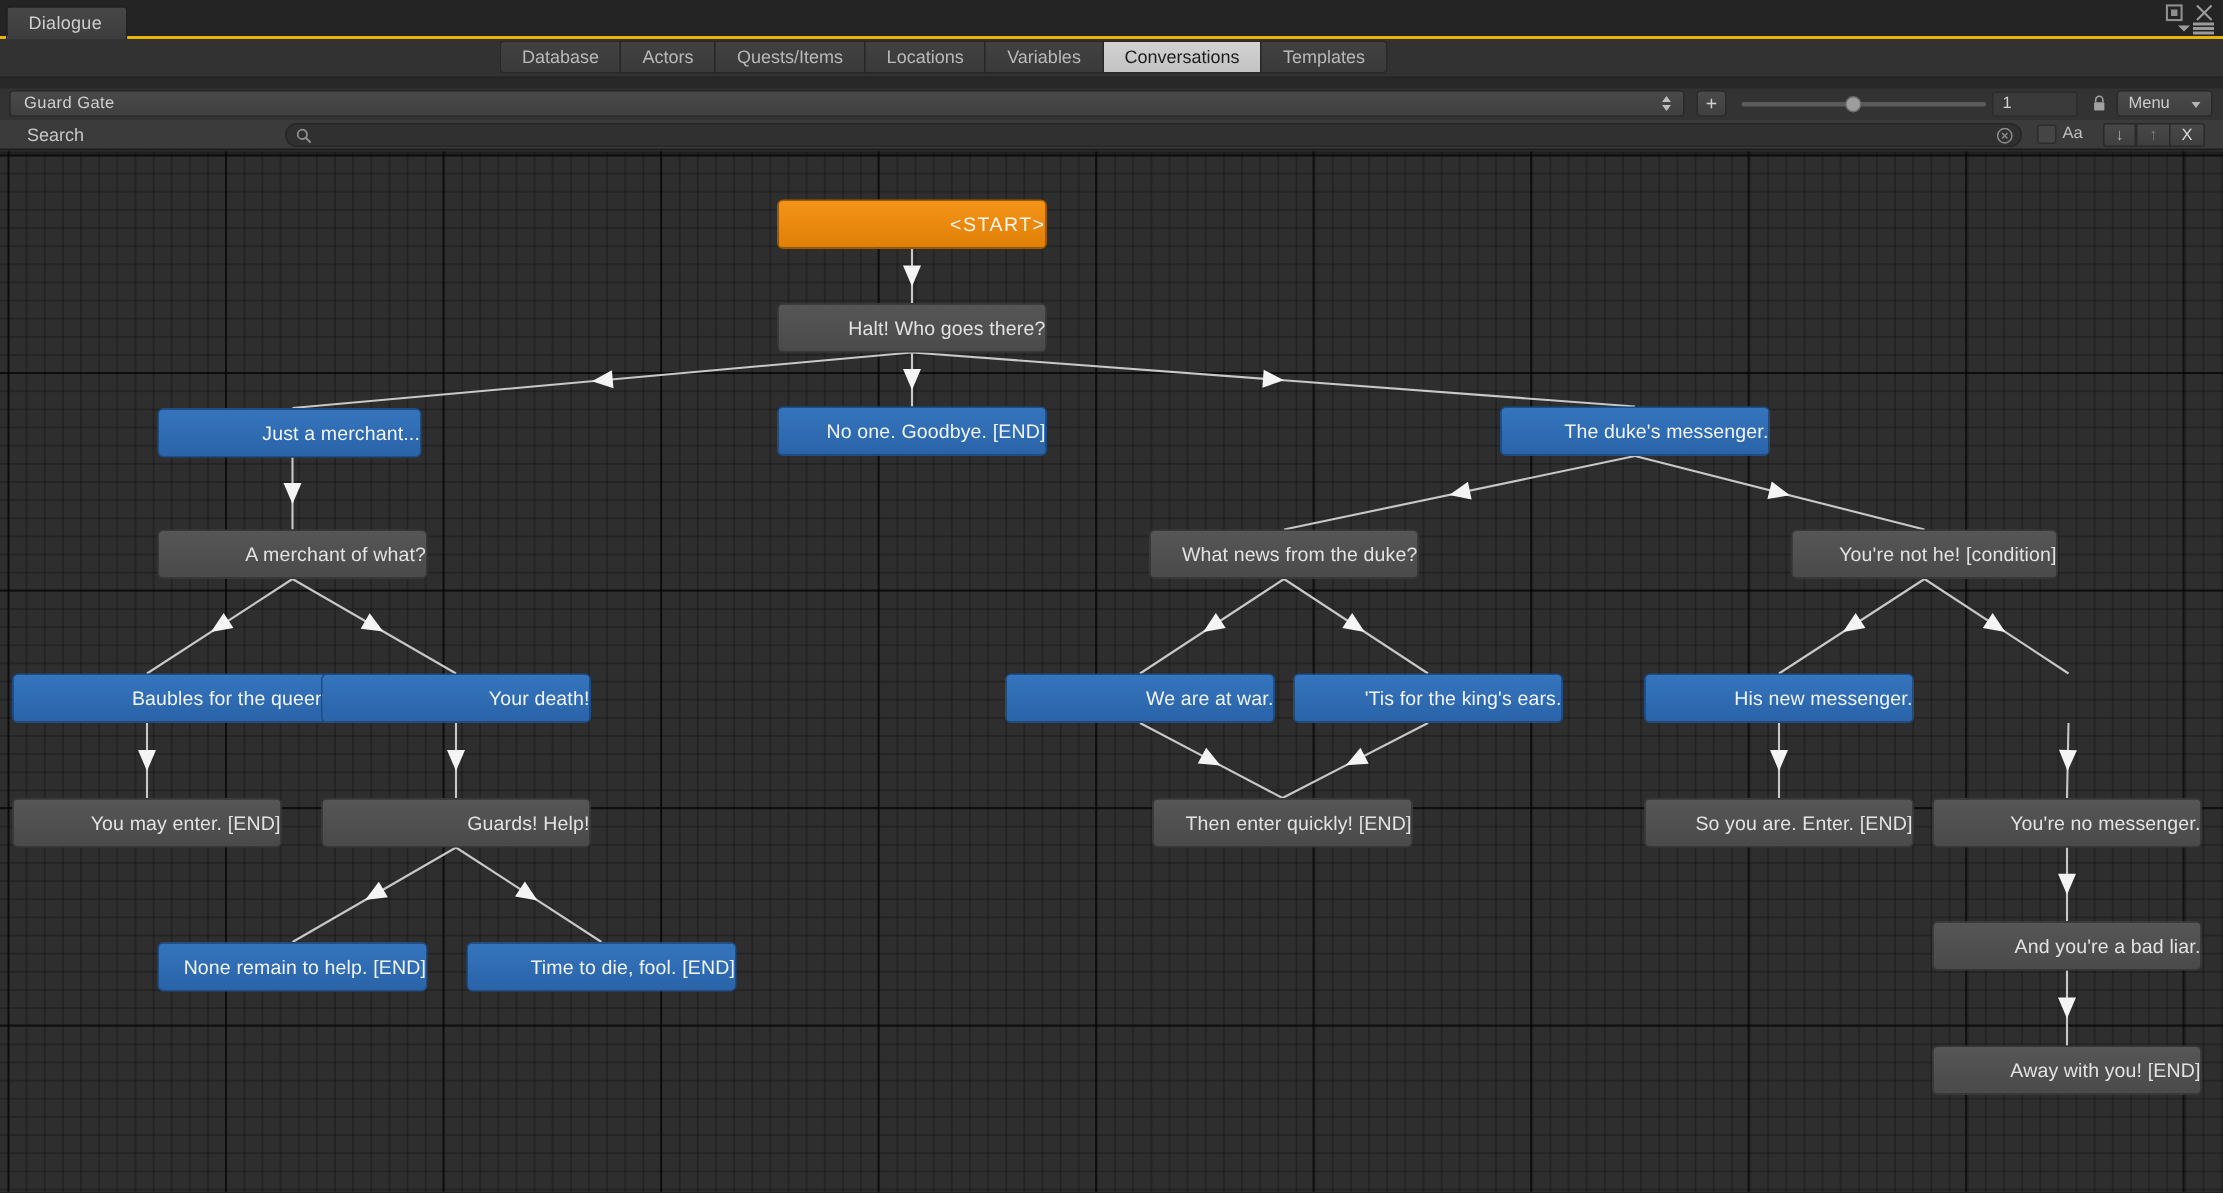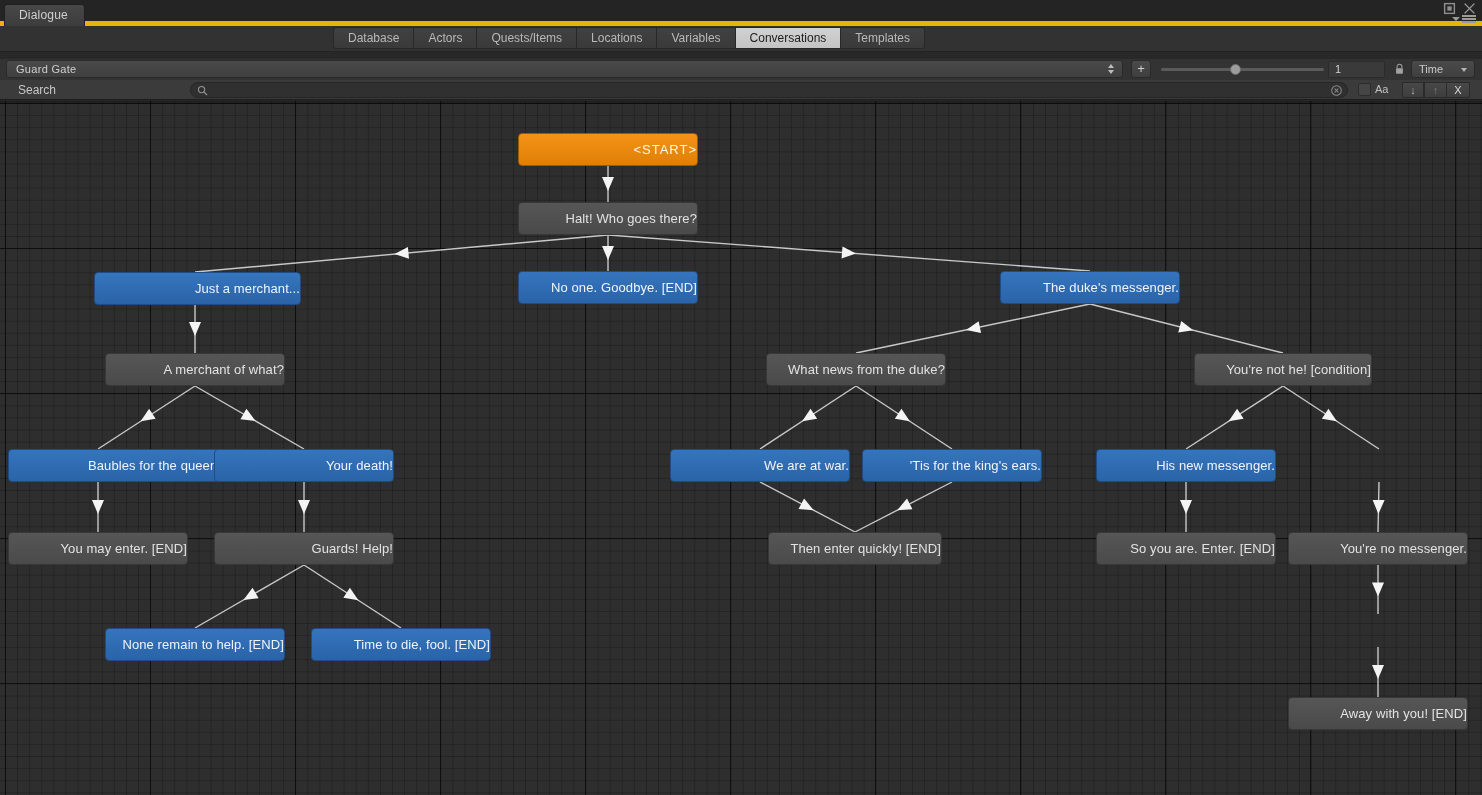--- a/index.html
+++ b/index.html
@@ -20,21 +20,21 @@
     background: #282828;
     overflow: hidden;
   }
 
   
   .titlebar {
     position: absolute;
     left: 0; top: 0;
     width: 1482px; height: 26px;
     background: #242424;
-    border-bottom: 5px solid #eab308;
+    border-bottom: 2px solid #eab308;
   }
   .win-tab {
     position: absolute;
     left: 4px; top: 4px;
     height: 22px;
     padding: 0 16px 0 14px;
     background: linear-gradient(#474747, #3d3d3d);
     border: 1px solid #202020;
     border-bottom: none;
     border-radius: 3px 3px 0 0;
@@ -371,21 +371,21 @@
       <div class="knob"></div>
     </div>
     <div class="zoom-field">
       <span>1</span>
     </div>
     <svg class="lock-icon" viewBox="0 0 12 14">
       <path d="M3.2 6 V4.2 a2.8 2.8 0 0 1 5.6 0 V6" fill="none" stroke="#bdbdbd" stroke-width="1.2"></path>
       <rect x="2" y="6" width="8" height="6.4" rx="1" fill="#bdbdbd"></rect>
     </svg>
     <div class="menu-btn">
-      <span>Time</span>
+      <span>Menu</span>
       <span class="mcaret"></span>
     </div>
   </div>
 
   <div class="searchrow">
     <div class="search-label">Search</div>
     <div class="search-box">
       <svg class="mag" viewBox="0 0 12 12">
         <circle cx="5" cy="5" r="3.4" fill="none" stroke="#c6c6c6" stroke-width="1.2"></circle>
         <path d="M7.6 7.6 L11 11" stroke="#c6c6c6" stroke-width="1.4"></path>
@@ -451,34 +451,35 @@
         <path d="M-7,-6 L7,0 L-7,6 Z" fill="#f4f4f4" transform="translate(249.5,495.5) rotate(149.97287576678693)"></path>
         <line x1="304" y1="464" x2="401" y2="527" stroke="#c8c8c8" stroke-width="1.4" marker-mid="url(#arrow)"></line>
         <path d="M-7,-6 L7,0 L-7,6 Z" fill="#f4f4f4" transform="translate(352.5,495.5) rotate(33.00310069207642)"></path>
         <line x1="1378" y1="464" x2="1378" y2="513" stroke="#c8c8c8" stroke-width="1.4" marker-mid="url(#arrow)"></line>
         <path d="M-7,-6 L7,0 L-7,6 Z" fill="#f4f4f4" transform="translate(1378,488.5) rotate(90)"></path>
         <line x1="1378" y1="546" x2="1378" y2="596" stroke="#c8c8c8" stroke-width="1.4" marker-mid="url(#arrow)"></line>
         <path d="M-7,-6 L7,0 L-7,6 Z" fill="#f4f4f4" transform="translate(1378,571) rotate(90)"></path>
       </svg>
   <div class="node start" style="left: 518px; top: 32px; width: 180px;"><span>&lt;START&gt;</span></div>
       <div class="node npc" style="left: 518px; top: 101px; width: 180px;"><span>Halt! Who goes there?</span></div>
-      <div class="node player" style="left: 94px; top: 171px; width: 207px;"><span>Just a merchant...</span></div>
+      <div class="node player" style="left: 105px; top: 171px; width: 176px;"><span>Just a merchant...</span></div>
       <div class="node player" style="left: 518px; top: 170px; width: 180px;"><span>No one. Goodbye. [END]</span></div>
       <div class="node player" style="left: 1000px; top: 170px; width: 180px;"><span>The duke's messenger.</span></div>
       <div class="node npc" style="left: 105px; top: 252px; width: 180px;"><span>A merchant of what?</span></div>
       <div class="node npc" style="left: 766px; top: 252px; width: 180px;"><span>What news from the duke?</span></div>
       <div class="node npc" style="left: 1194px; top: 252px; width: 178px;"><span>You're not he! [condition]</span></div>
       <div class="node player" style="left: 8px; top: 348px; width: 214px;"><span>Baubles for the queen.</span></div>
       <div class="node player" style="left: 214px; top: 348px; width: 180px;"><span>Your death!</span></div>
       <div class="node player" style="left: 670px; top: 348px; width: 180px;"><span>We are at war.</span></div>
       <div class="node player" style="left: 862px; top: 348px; width: 180px;"><span>'Tis for the king's ears.</span></div>
       <div class="node player" style="left: 1096px; top: 348px; width: 180px;"><span>His new messenger.</span></div>
       <div class="node npc" style="left: 8px; top: 431px; width: 180px;"><span>You may enter. [END]</span></div>
       <div class="node npc" style="left: 214px; top: 431px; width: 180px;"><span>Guards! Help!</span></div>
       <div class="node npc" style="left: 768px; top: 431px; width: 174px;"><span>Then enter quickly! [END]</span></div>
       <div class="node npc" style="left: 1096px; top: 431px; width: 180px;"><span>So you are. Enter. [END]</span></div>
       <div class="node npc" style="left: 1288px; top: 431px; width: 180px;"><span>You're no messenger.</span></div>
       <div class="node player" style="left: 105px; top: 527px; width: 180px;"><span>None remain to help. [END]</span></div>
       <div class="node player" style="left: 311px; top: 527px; width: 180px;"><span>Time to die, fool. [END]</span></div>
+      <div class="node npc" style="left: 1288px; top: 513px; width: 180px;"><span>And you're a bad liar.</span></div>
       <div class="node npc" style="left: 1288px; top: 596px; width: 180px;"><span>Away with you! [END]</span></div>
     </div>
 
 </div>
 
 </body></html>

